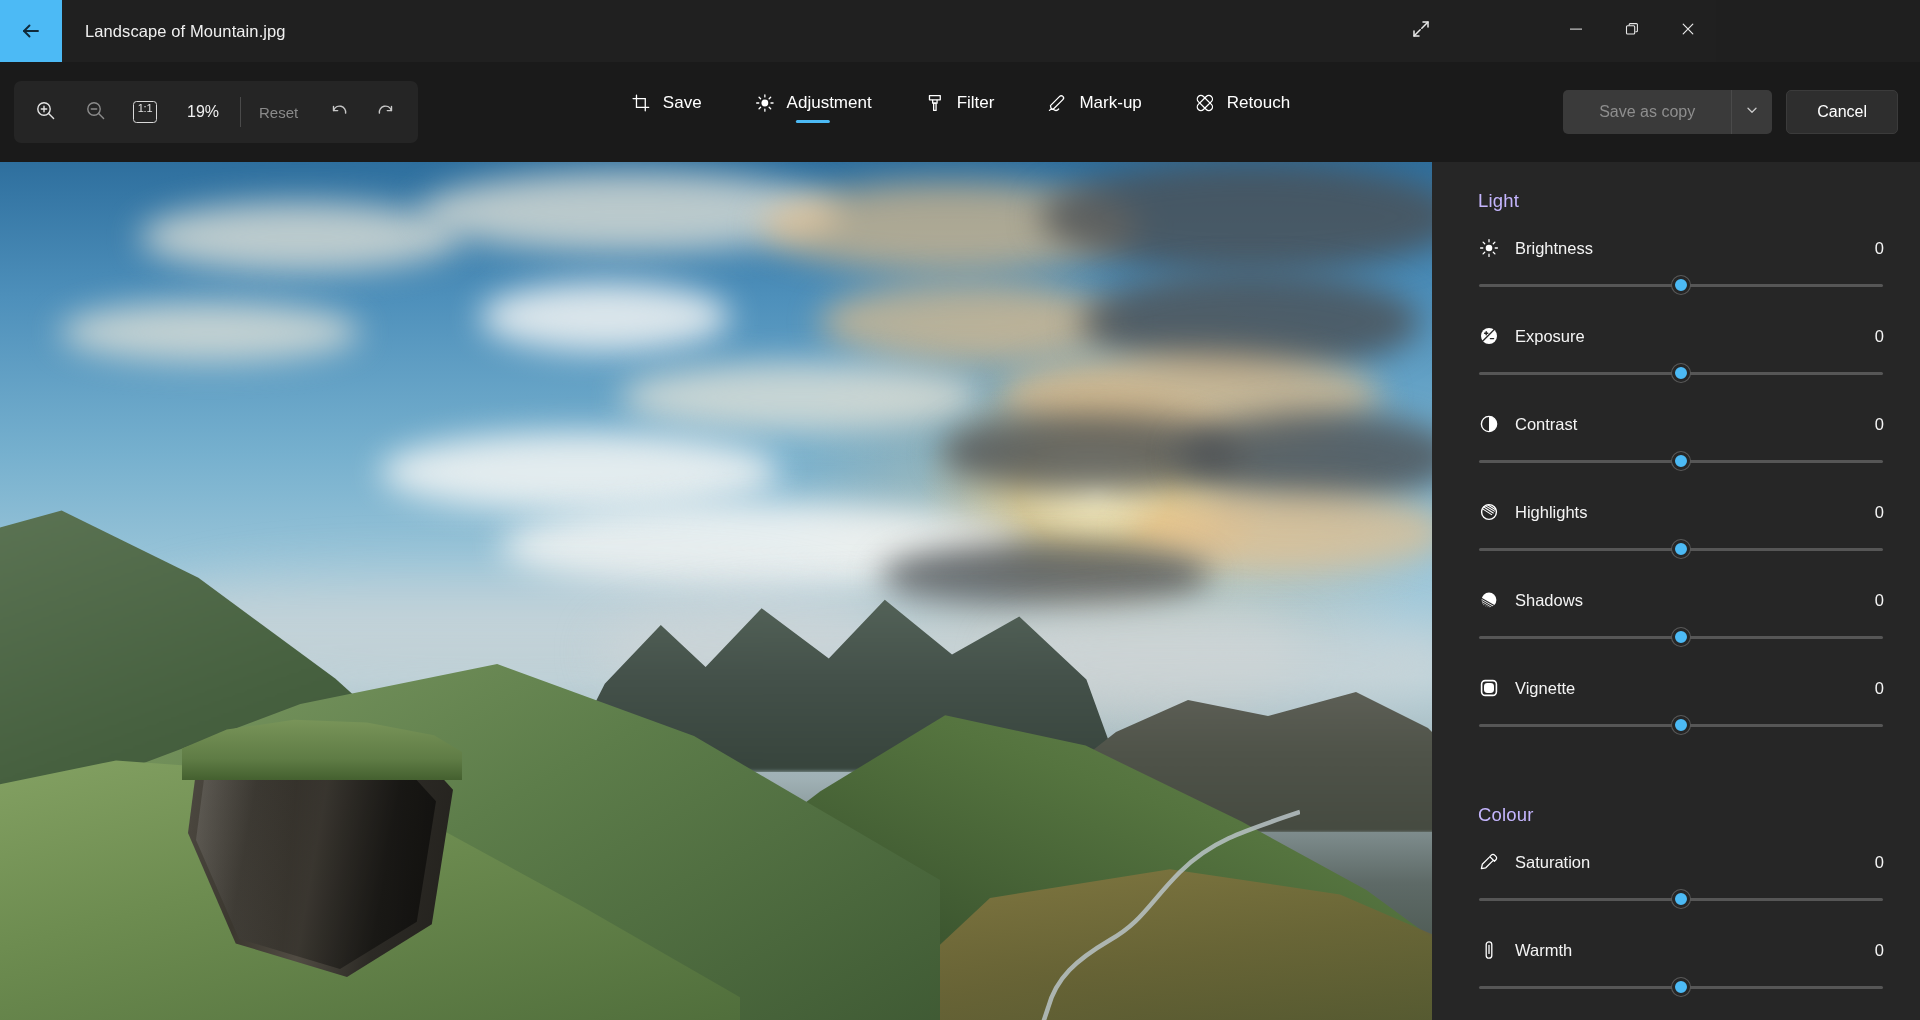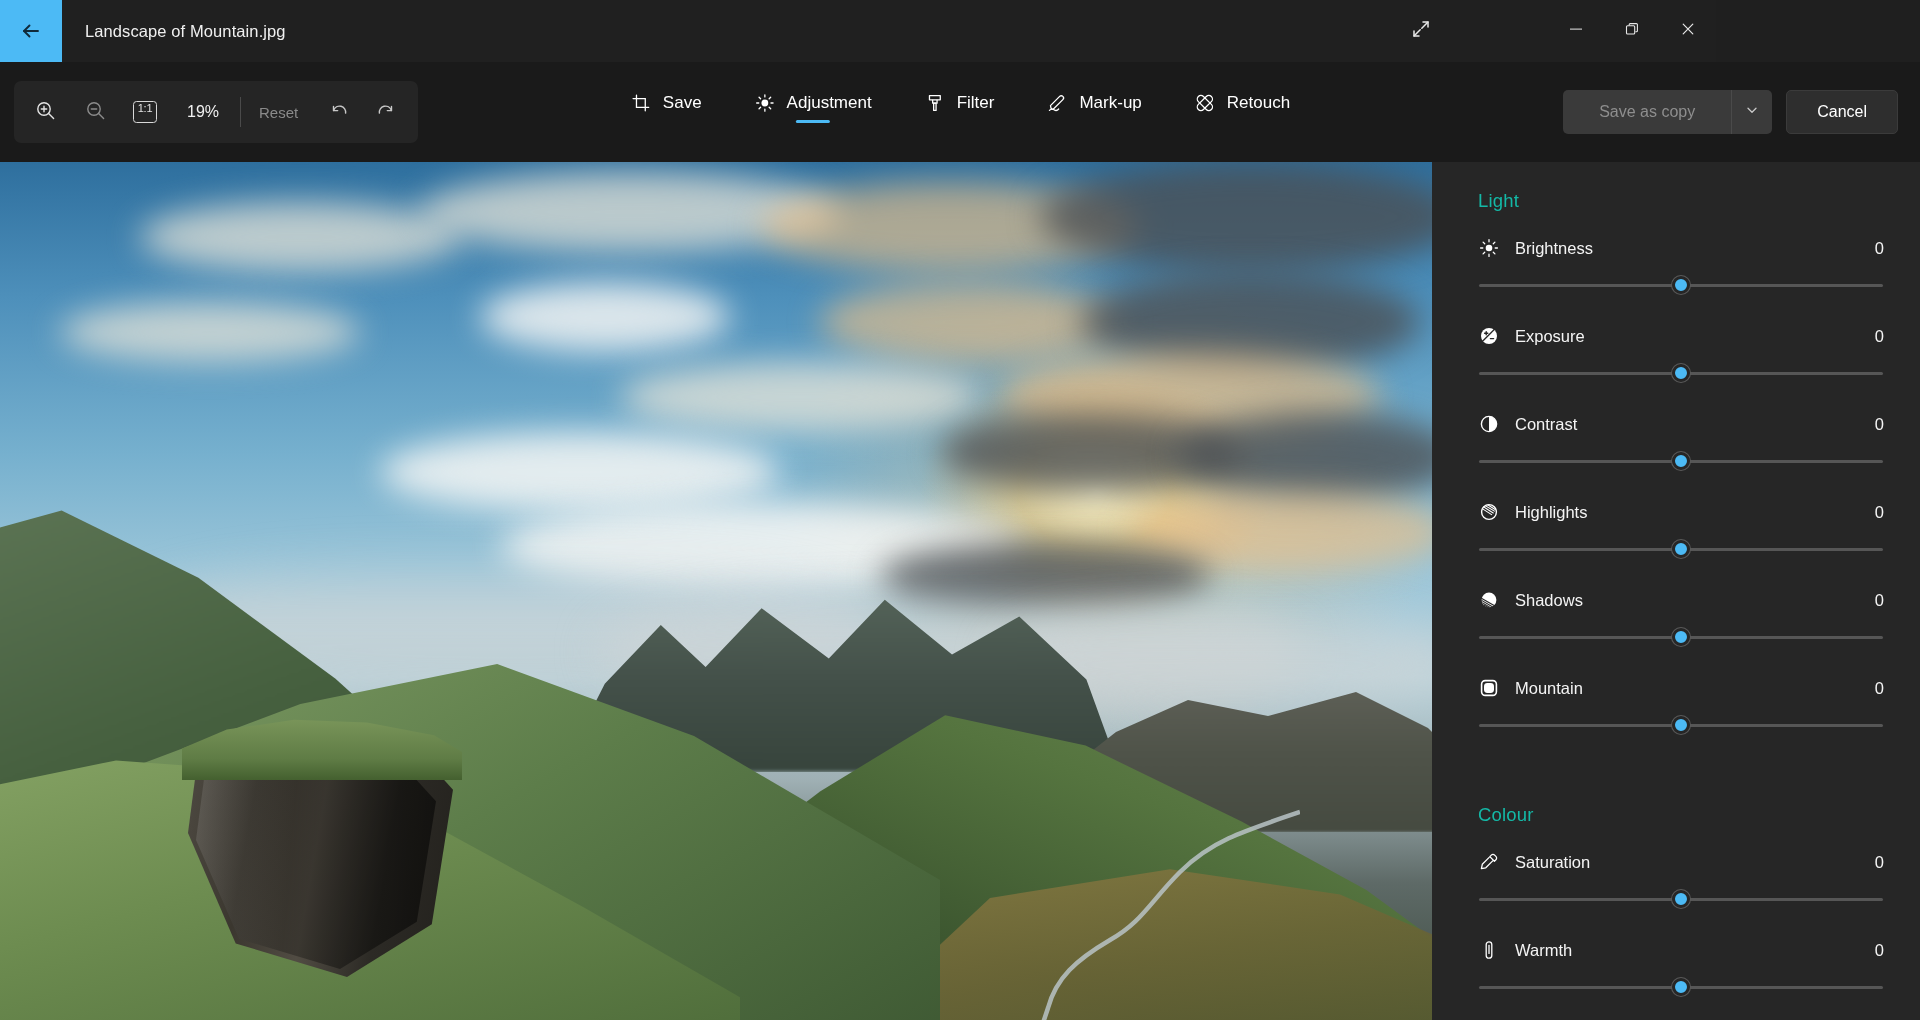--- a/index.html
+++ b/index.html
@@ -281,21 +281,21 @@
   .panel {
     position: absolute;
     top: 162px; right: 0;
     width: 488px; height: 858px;
     background: #262626;
     overflow: hidden;
   }
   .panel-inner { padding: 0 36px 0 46px; }
   .section-title {
     font-size: 18.5px;
-    color: #14b8a6;
+    color: #c4b5fd;
     margin-top: 28px;
     margin-bottom: 6px;
     letter-spacing: .2px;
   }
   .slider-row { margin-top: 24px; }
   .slider-head {
     display: flex; align-items: center;
     height: 24px;
   }
   .slider-icon {
@@ -650,21 +650,21 @@
         </div>
       </div>
       <div class="slider-row">
         <div class="slider-head">
           <span class="slider-icon">
             <svg width="20" height="20" viewBox="0 0 20 20">
               <rect x="2.6" y="2.6" width="14.8" height="14.8" rx="3.6" fill="none" stroke="#fff" stroke-width="1.6"></rect>
               <rect x="5" y="5" width="10" height="10" rx="3.4" fill="#fff"></rect>
             </svg>
           </span>
-          <span class="slider-label">Mountain</span>
+          <span class="slider-label">Vignette</span>
           <span class="slider-value">0</span>
         </div>
         <div class="track-wrap">
           <div class="track"></div>
           <div class="thumb" style="left:50%"></div>
         </div>
       </div>
       <div class="colour-gap"></div>
       <div class="section-title">Colour</div>
       <div class="slider-row">

